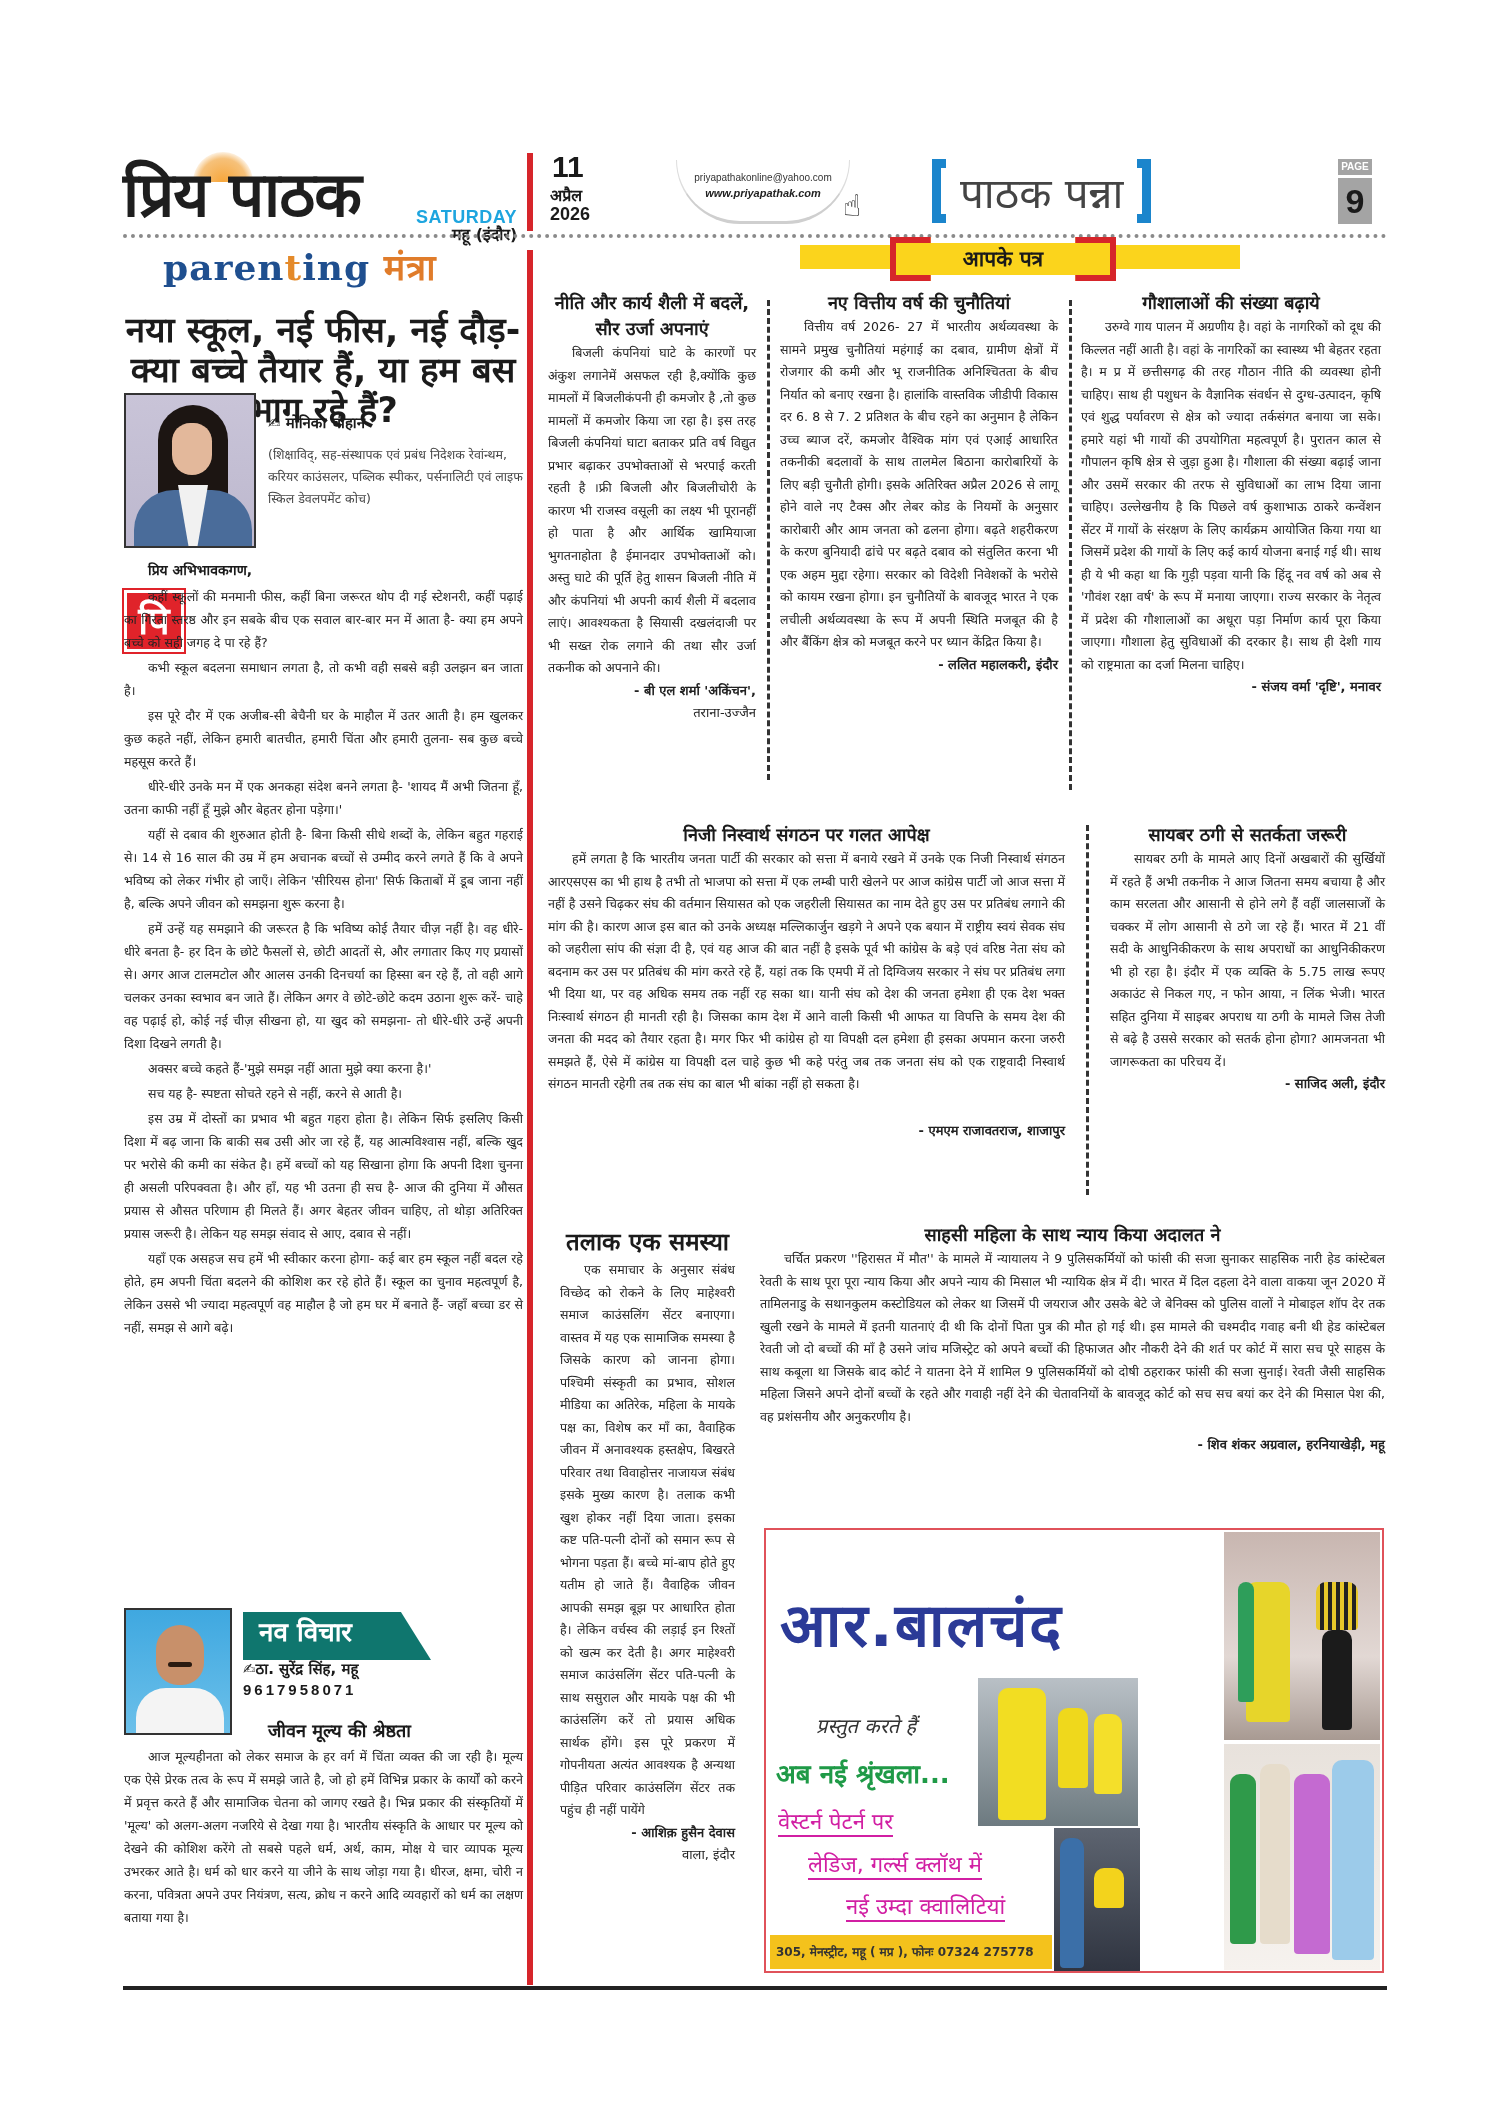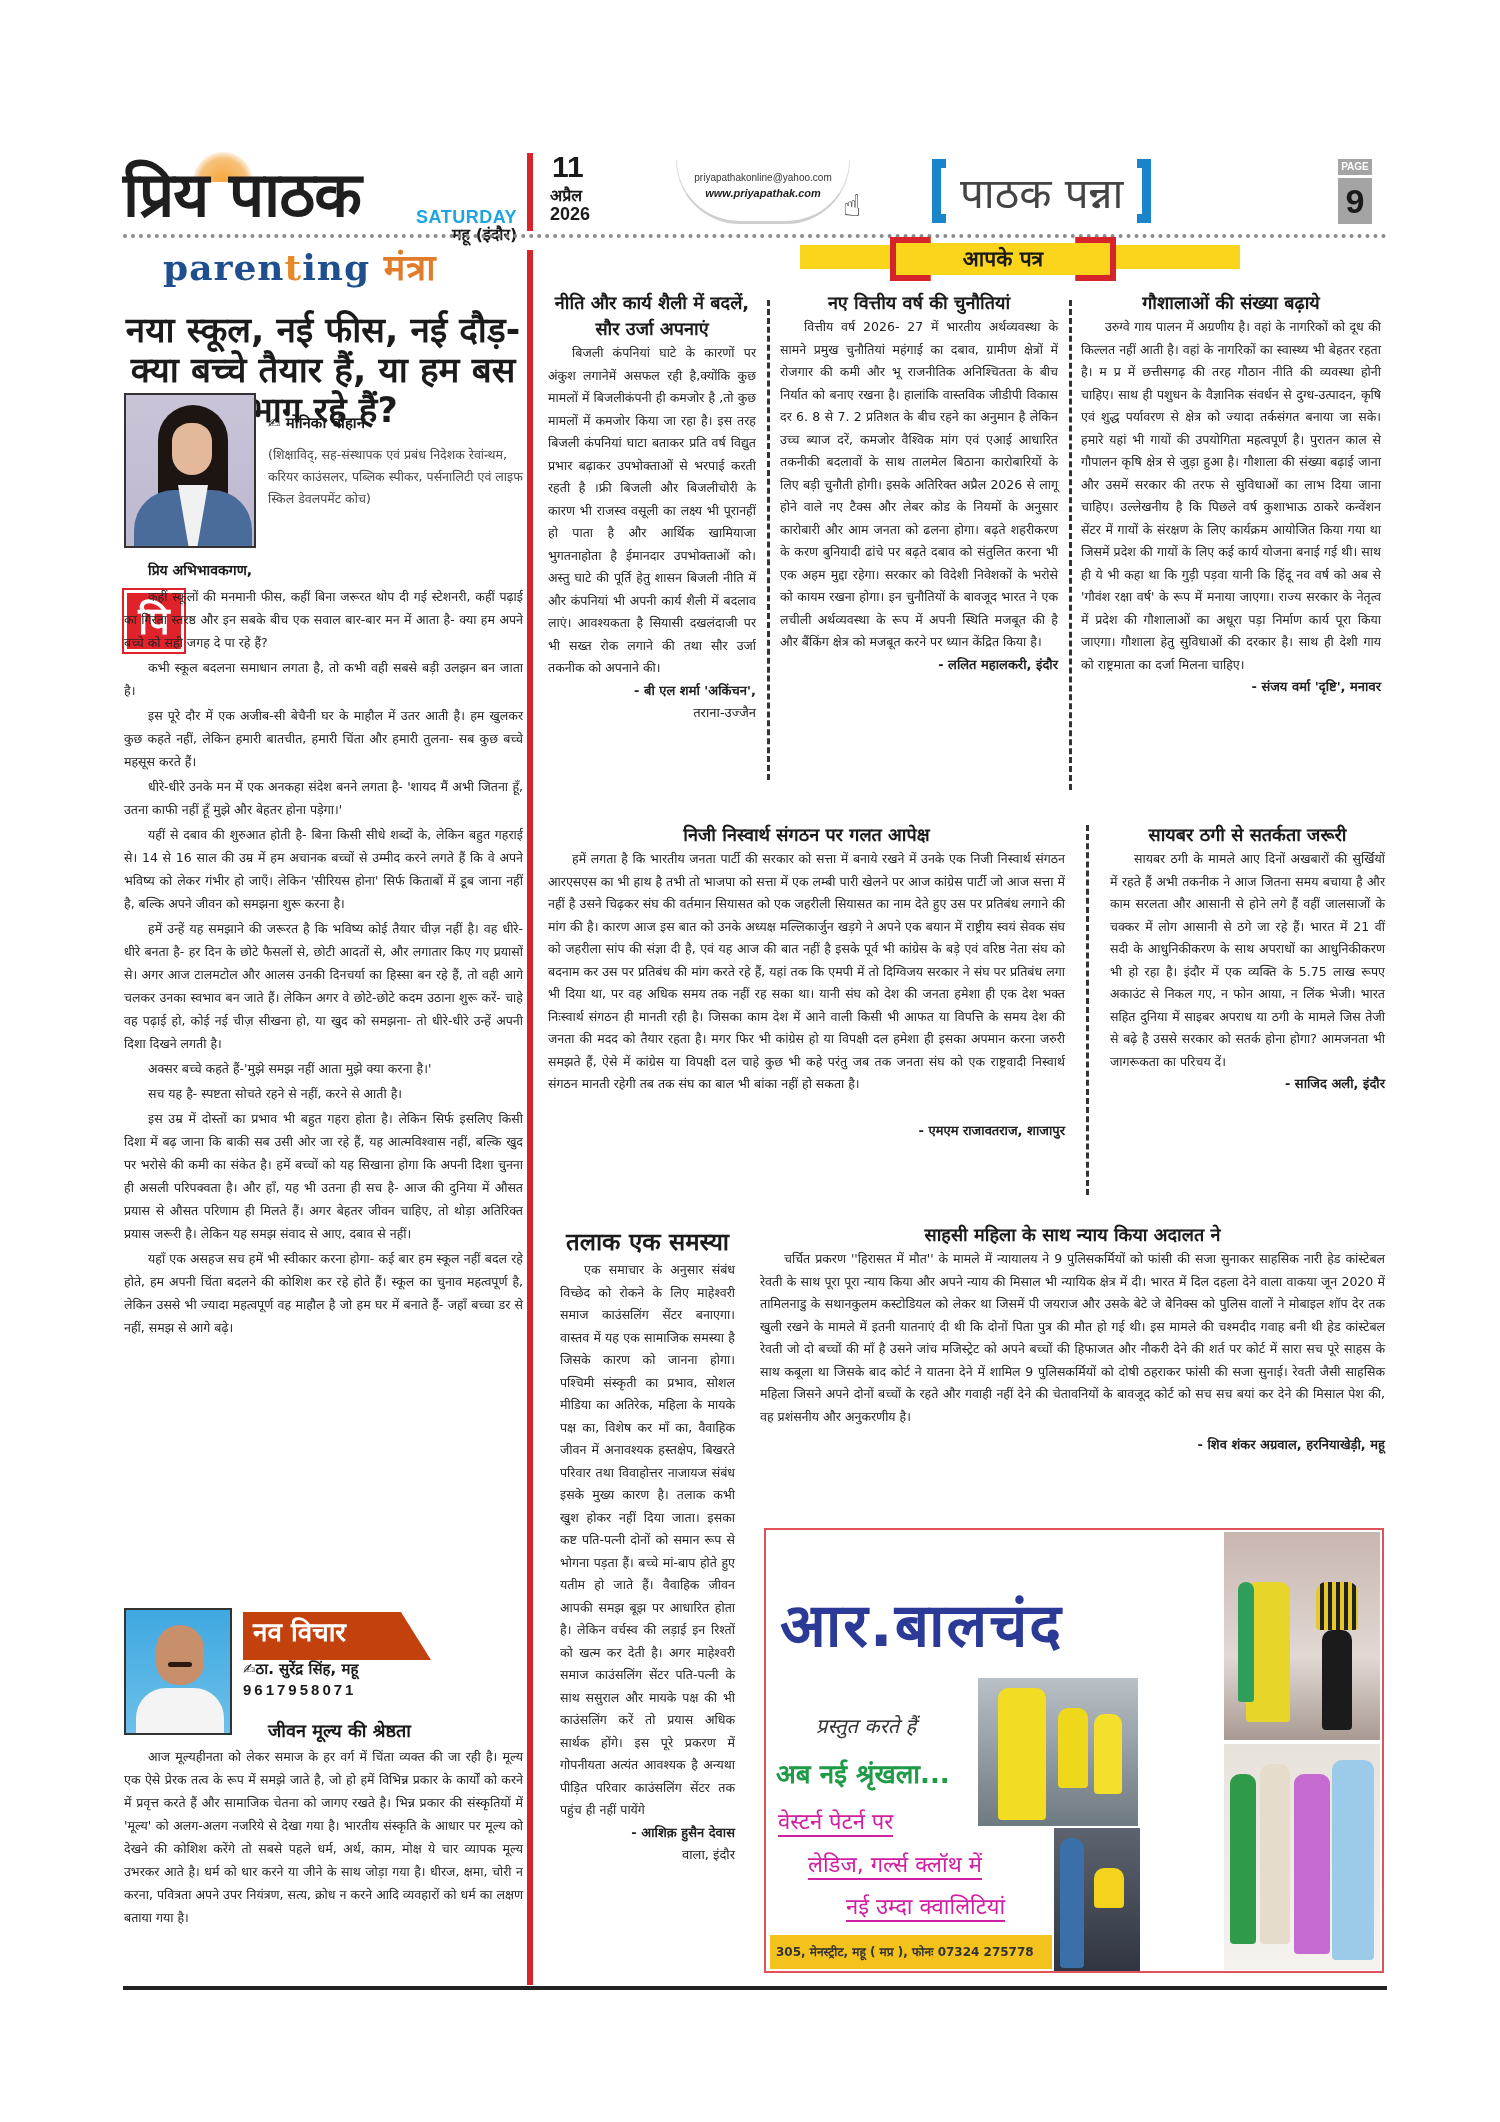--- a/index.html
+++ b/index.html
@@ -48,21 +48,21 @@
   .dropcap { left: 124px; top: 590px; width: 60px; height: 62px; background: #e0232a; border: 3px solid #fff; outline: 2px solid #e0232a; color: #fff; font-size: 38px; font-weight: bold; text-align: center; line-height: 56px; }
   .body-text { font-size: 12.5px; line-height: 23px; text-align: justify; color: #222; }
   .body-text p { text-indent: 24px; margin-bottom: 2px; }
   .article1 { left: 124px; top: 585px; width: 399px; }
   .article1 .first { padding-left: 74px; text-indent: 0; }
 
   .photo2 { left: 124px; top: 1608px; width: 108px; height: 127px; border: 2px solid #333; background: linear-gradient(180deg, #3fa8e0 0%, #6cc0ea 100%); overflow: hidden; }
   .photo2 .face { position: absolute; left: 30px; top: 15px; width: 48px; height: 60px; background: #c8906a; border-radius: 24px 24px 22px 22px; }
   .photo2 .body { position: absolute; left: 10px; top: 78px; width: 88px; height: 60px; background: #f4f4f4; border-radius: 30px 30px 0 0; }
   .photo2 .mus { position: absolute; left: 42px; top: 52px; width: 24px; height: 5px; background: #2a1a10; border-radius: 3px; }
-  .nav-vichar { left: 243px; top: 1612px; width: 188px; height: 48px; background: #c2410c; color: #fff; font-size: 26px; font-weight: bold; padding-left: 10px; line-height: 40px; clip-path: polygon(0 0, 84% 0, 100% 100%, 0 100%); }
+  .nav-vichar { left: 243px; top: 1612px; width: 188px; height: 48px; background: #0f766e; color: #fff; font-size: 26px; font-weight: bold; padding-left: 16px; line-height: 40px; clip-path: polygon(0 0, 84% 0, 100% 100%, 0 100%); }
   .author2 { left: 243px; top: 1658px; font-size: 15px; font-weight: bold; }
   .author2-phone { left: 243px; top: 1681px; font-size: 15px; font-weight: bold; letter-spacing: 3px; font-family: "Liberation Sans", sans-serif; }
   .sub-head { left: 268px; top: 1718px; font-size: 18px; font-weight: bold; }
   .article2 { left: 124px; top: 1745px; width: 399px; }
 
   .bottom-rule { left: 123px; top: 1986px; width: 1264px; height: 4px; background: #222; }
 
   
   .letters-banner { left: 800px; top: 245px; width: 440px; height: 24px; background: #fbd41c; }
   .letters-box { left: 890px; top: 237px; width: 226px; height: 44px; border-left: 6px solid #d6252a; border-right: 6px solid #d6252a; border-top: 6px solid #d6252a; border-bottom: 6px solid #d6252a; background: #fbd41c; text-align: center; font-size: 21px; font-weight: bold; line-height: 32px; clip-path: polygon(0 0, 18% 0, 18% 6px, 82% 6px, 82% 0, 100% 0, 100% 100%, 82% 100%, 82% calc(100% - 6px), 18% calc(100% - 6px), 18% 100%, 0 100%); }

